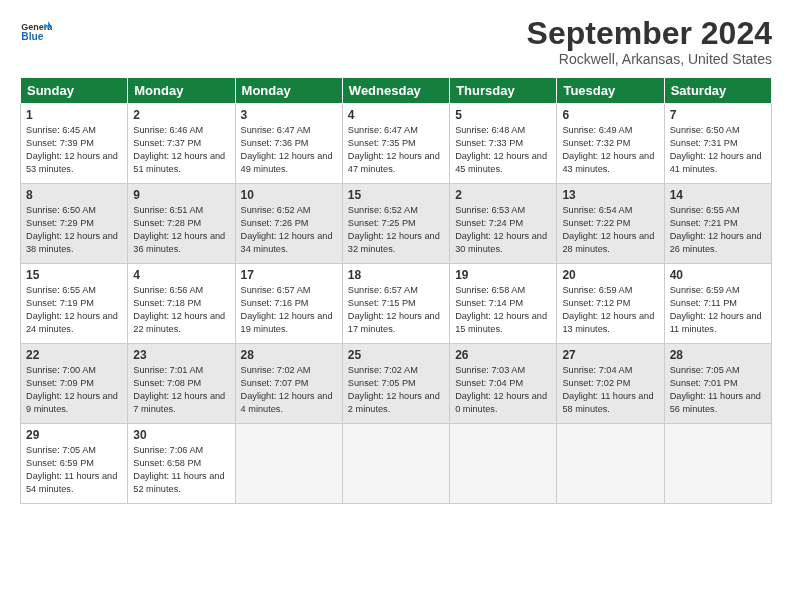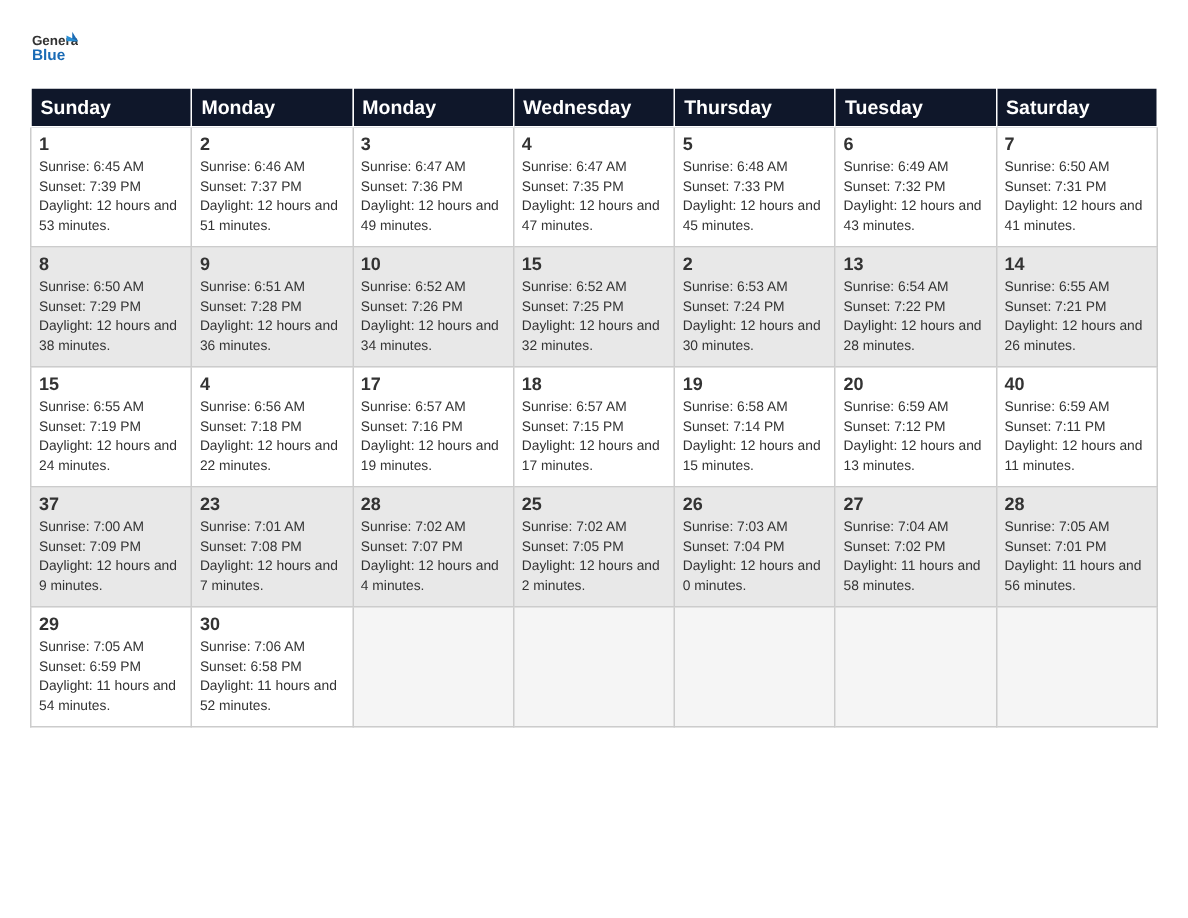--- a/index.html
+++ b/index.html
@@ -41,21 +41,21 @@
     .location {
       font-size: 14px;
       color: #555;
     }
     .calendar {
       width: 100%;
       border-collapse: collapse;
       table-layout: fixed;
     }
     .calendar th {
-      background-color: #0f172a;
+      background-color: #15803d;
       color: #fff;
       font-size: 13px;
       font-weight: bold;
       padding: 5px 6px;
       text-align: left;
       border: 1px solid #fff;
     }
     .calendar td {
       border: 1px solid #ccc;
       padding: 4px 5px;
@@ -88,20 +88,24 @@
 
 <div class="container">
   <div class="header-section">
     <div class="logo">
       <svg class="logo-icon" viewBox="0 0 50 50">
         <text x="2" y="22" font-size="14" font-weight="bold" fill="#333">General</text>
         <text x="2" y="38" font-size="16" font-weight="bold" fill="#1a6bb5">Blue</text>
         <polygon points="44,8 50,18 44,18" fill="#1a6bb5"></polygon>
         <polygon points="38,12 50,18 38,18" fill="#2a8fd4"></polygon>
       </svg>
+    </div>
+    <div class="title-section">
+      <div class="month-title">September 2024</div>
+      <div class="location">Rockwell, Arkansas, United States</div>
     </div>
   </div>
 
   <table class="calendar">
     <thead>
       <tr>
         <th>Sunday</th>
         <th>Monday</th>
         <th>Monday</th>
         <th>Wednesday</th>
@@ -196,21 +200,21 @@
             <span class="day-num">20</span>
             <div class="day-info">Sunrise: 6:59 AM<br>Sunset: 7:12 PM<br>Daylight: 12 hours and 13 minutes.</div>
           </td>
           <td>
             <span class="day-num">40</span>
             <div class="day-info">Sunrise: 6:59 AM<br>Sunset: 7:11 PM<br>Daylight: 12 hours and 11 minutes.</div>
           </td>
         </tr>
         <tr class="shaded-row">
           <td>
-            <span class="day-num">37</span>
+            <span class="day-num">22</span>
             <div class="day-info">Sunrise: 7:00 AM<br>Sunset: 7:09 PM<br>Daylight: 12 hours and 9 minutes.</div>
           </td>
           <td>
             <span class="day-num">23</span>
             <div class="day-info">Sunrise: 7:01 AM<br>Sunset: 7:08 PM<br>Daylight: 12 hours and 7 minutes.</div>
           </td>
           <td>
             <span class="day-num">28</span>
             <div class="day-info">Sunrise: 7:02 AM<br>Sunset: 7:07 PM<br>Daylight: 12 hours and 4 minutes.</div>
           </td>

